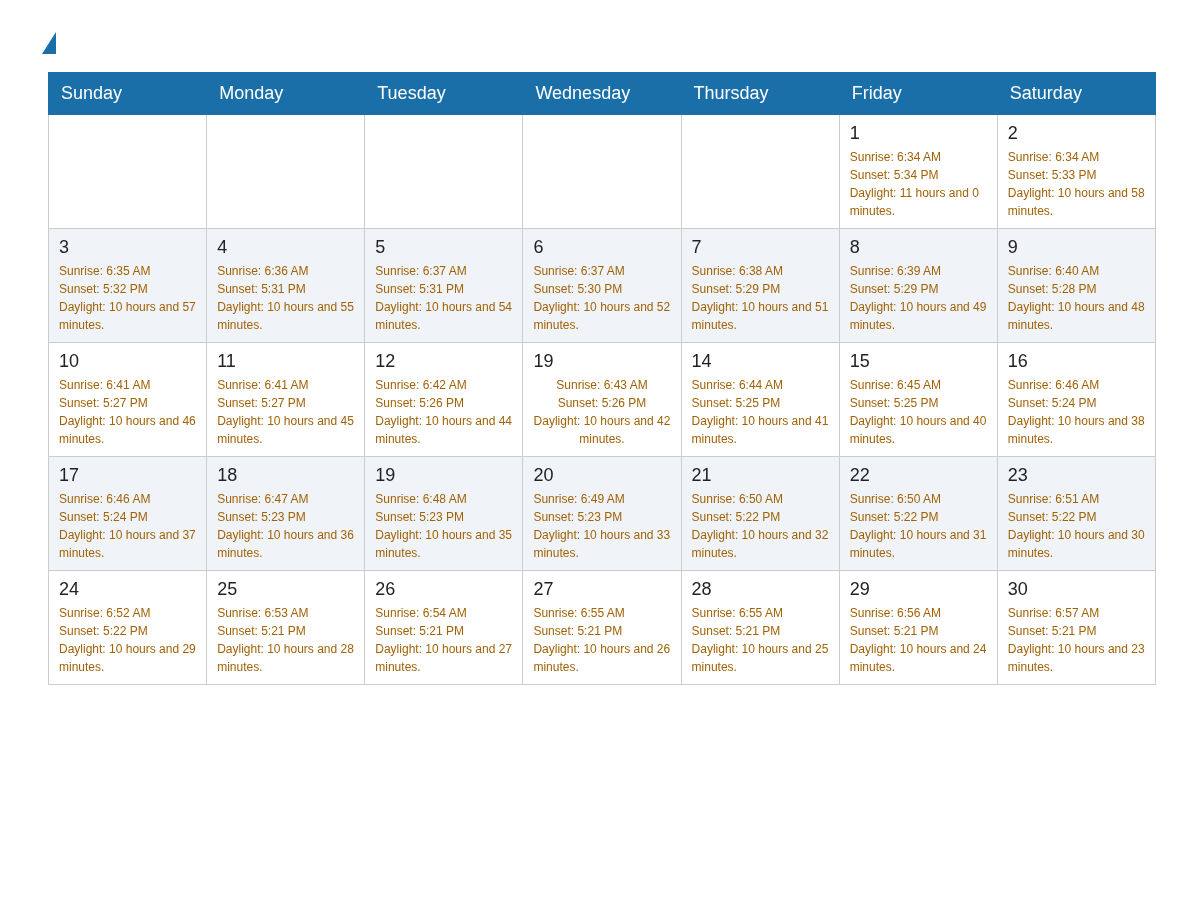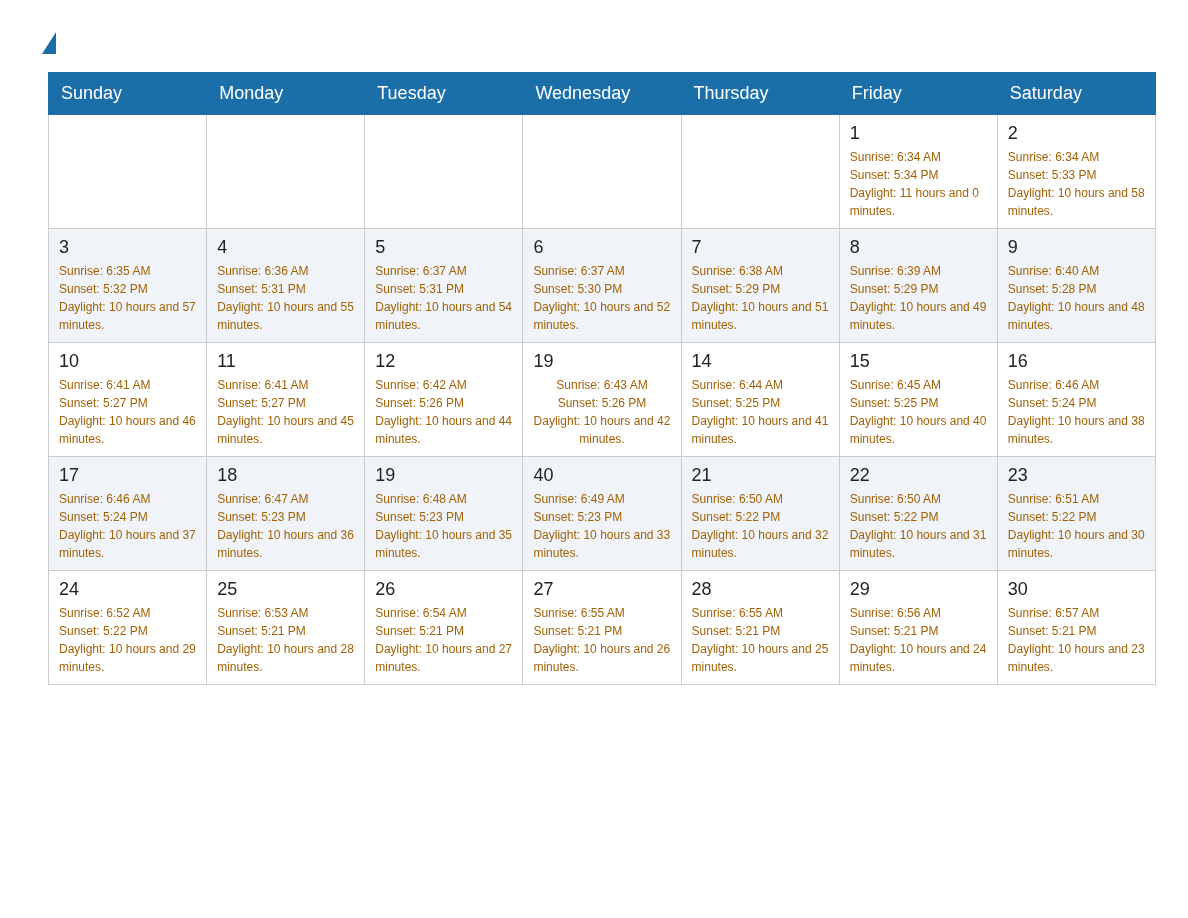--- a/index.html
+++ b/index.html
@@ -258,21 +258,21 @@
 Sunset: 5:23 PM
 Daylight: 10 hours and 36 minutes.</div>
         </td>
         <td style="background: rgb(240, 244, 248);">
           <span class="day-number">19</span>
           <div class="day-info" style="white-space: pre-line;">Sunrise: 6:48 AM
 Sunset: 5:23 PM
 Daylight: 10 hours and 35 minutes.</div>
         </td>
         <td style="background: rgb(240, 244, 248);">
-          <span class="day-number">40</span>
+          <span class="day-number">20</span>
           <div class="day-info" style="white-space: pre-line;">Sunrise: 6:49 AM
 Sunset: 5:23 PM
 Daylight: 10 hours and 33 minutes.</div>
         </td>
         <td style="background: rgb(240, 244, 248);">
           <span class="day-number">21</span>
           <div class="day-info" style="white-space: pre-line;">Sunrise: 6:50 AM
 Sunset: 5:22 PM
 Daylight: 10 hours and 32 minutes.</div>
         </td>

